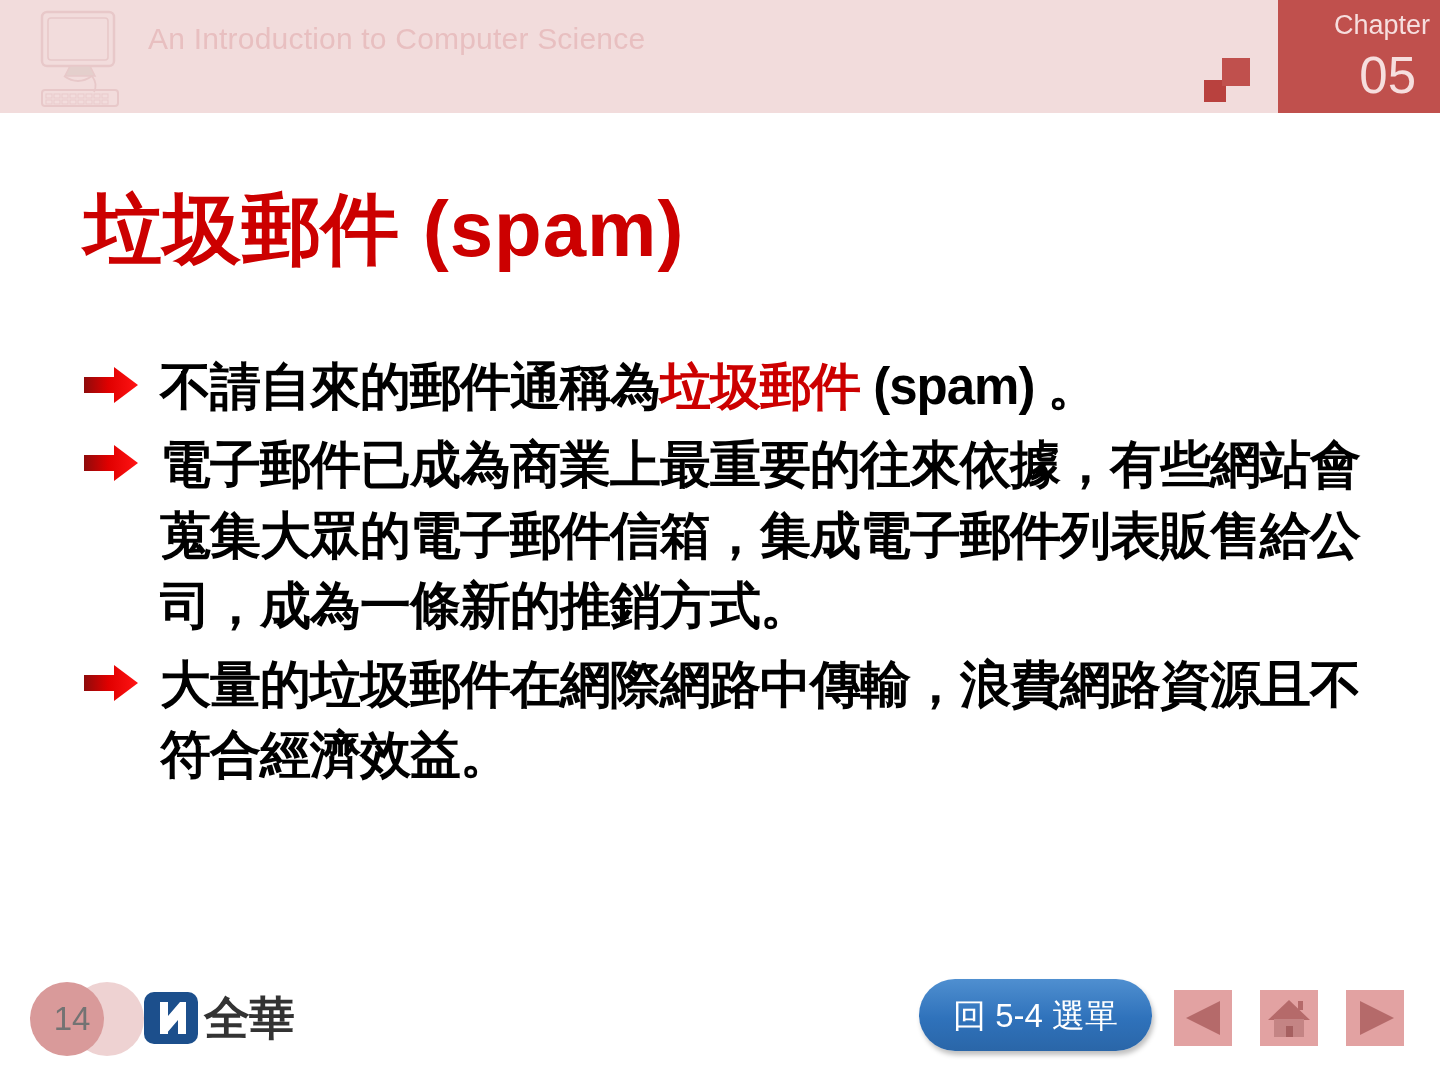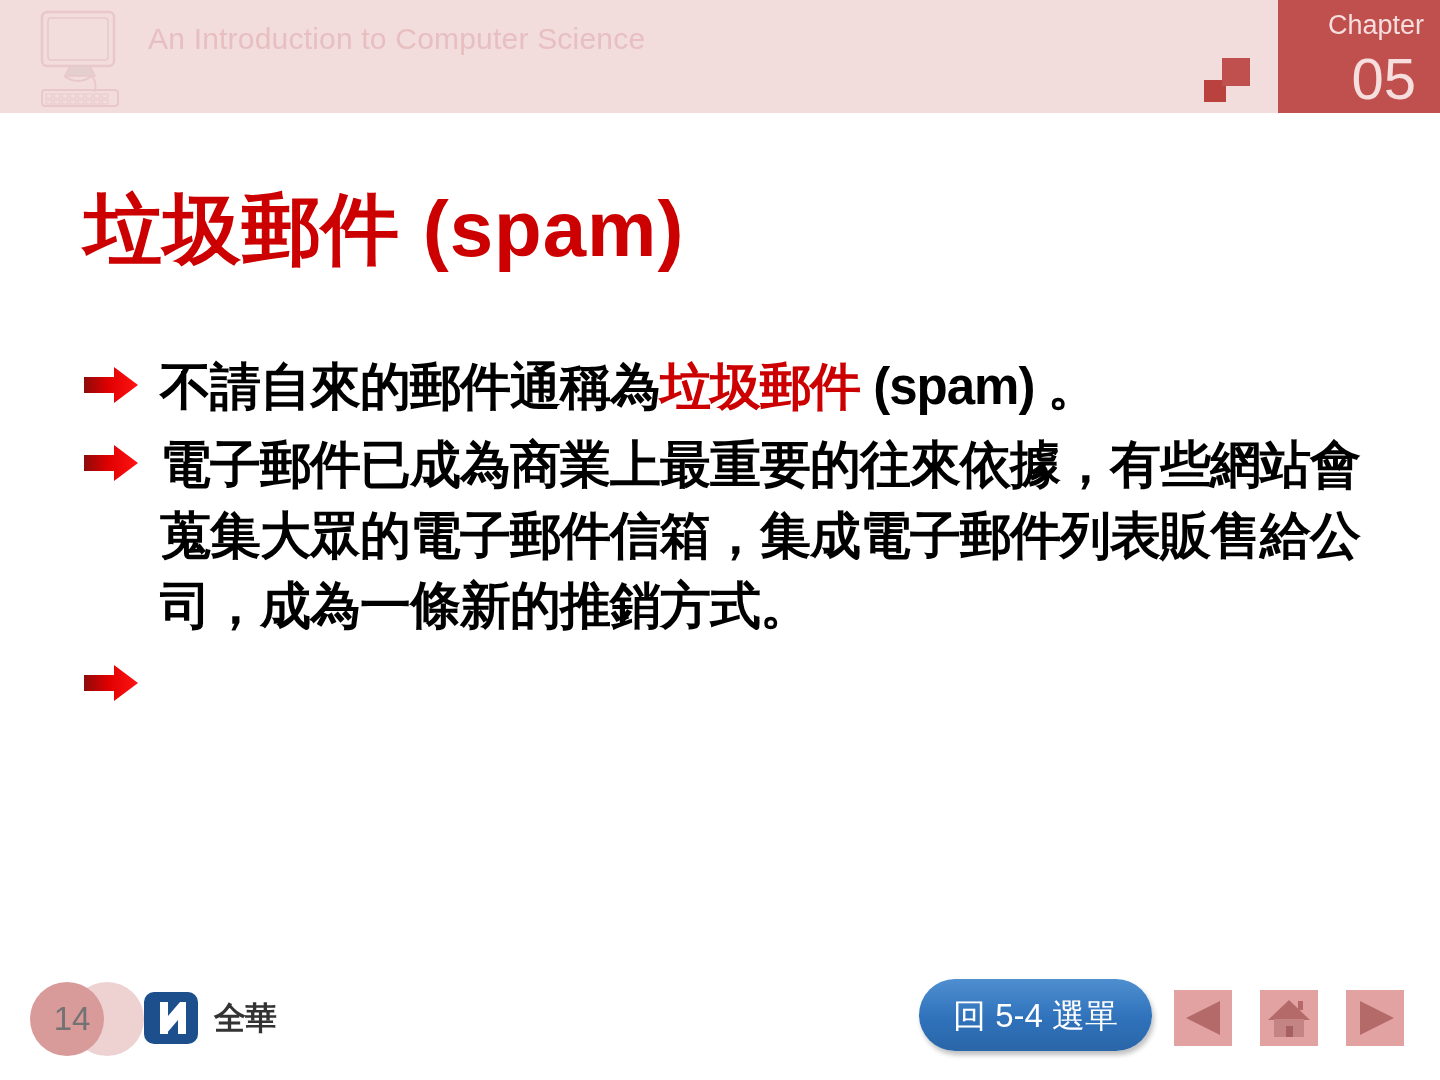--- a/index.html
+++ b/index.html
@@ -41,33 +41,33 @@
     left: 148px;
     top: 22px;
     font-size: 30px;
     color: #e8bfc0;
     letter-spacing: 0.2px;
     white-space: nowrap;
     text-align: center;
   }
   .chapter-label {
     position: absolute;
-    right: 16px;
+    right: 10px;
     top: 12px;
     font-size: 27px;
     color: #f6dede;
     text-align: right;
     width: 130px;
     line-height: 1;
   }
   .chapter-number {
     position: absolute;
     right: 24px;
     top: 50px;
-    font-size: 58px;
+    font-size: 51px;
     color: #f6dede;
     text-align: right;
     width: 130px;
     line-height: 1;
   }
   .sq-big {
     position: absolute;
     left: 1222px; top: 58px;
     width: 28px; height: 28px;
     background: #c0504d;
@@ -161,22 +161,22 @@
     top: 990px;
     height: 56px;
     display: flex;
     align-items: center;
   }
   .brand-mark {
     width: 54px;
     height: 52px;
   }
   .brand-text {
-    margin-left: 16px;
-    font-size: 32px;
+    margin-left: 6px;
+    font-size: 46px;
     font-weight: bold;
     color: #333333;
     letter-spacing: -1px;
     line-height: 1;
     font-family: "DejaVu Sans", sans-serif;
   }
 
   .menu-button {
     position: absolute;
     left: 919px;
@@ -283,20 +283,21 @@
     </span>
     <span class="bullet-text">電子郵件已成為商業上最重要的往來依據，有些網站會蒐集大眾的電子郵件信箱，集成電子郵件列表販售給公司，成為一條新的推銷方式。</span>
   </div>
 
   <div class="bullet">
     <span class="bullet-arrow">
       <svg viewBox="0 0 58 42" width="58" height="42">
         <path d="M2 13 h30 V3 l24 18 l-24 18 V29 H2 z" fill="url(#ag1)"></path>
       </svg>
     </span>
+    <span class="bullet-text">大量的垃圾郵件在網際網路中傳輸，浪費網路資源且不符合經濟效益。</span>
   </div>
 
 </div>
 
 <div class="page-badge">
   <div class="circ-back"></div>
   <div class="circ-front"></div>
   <div class="page-num">14</div>
 </div>
 

